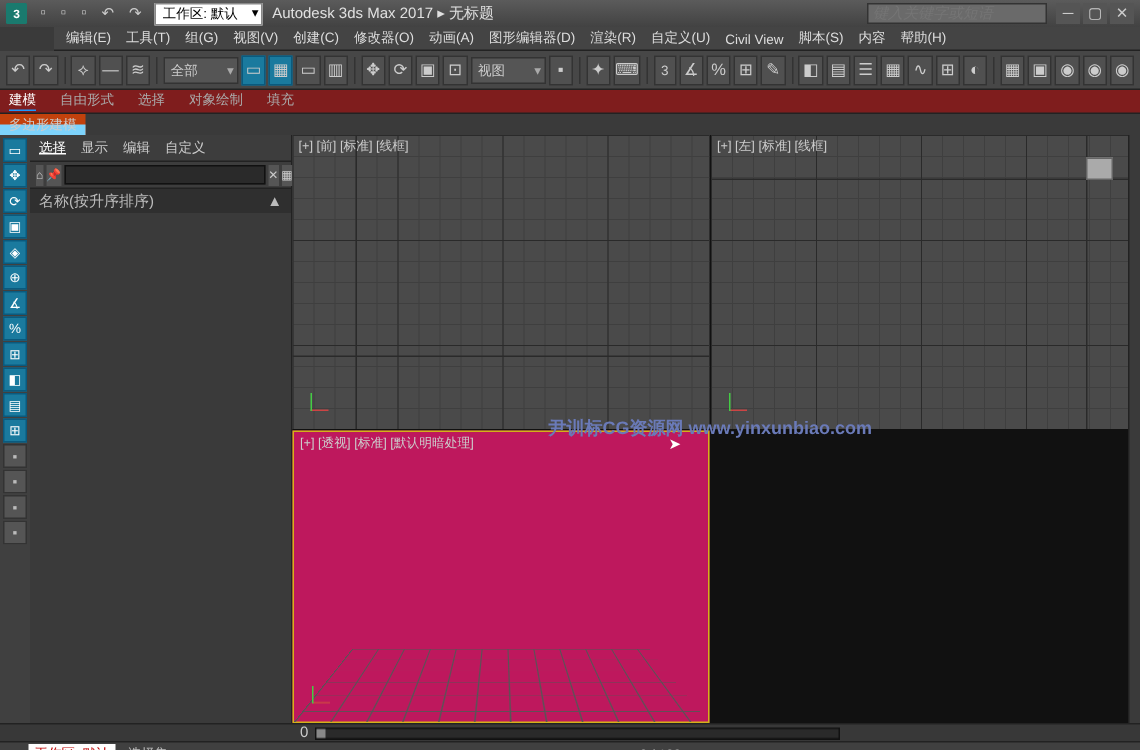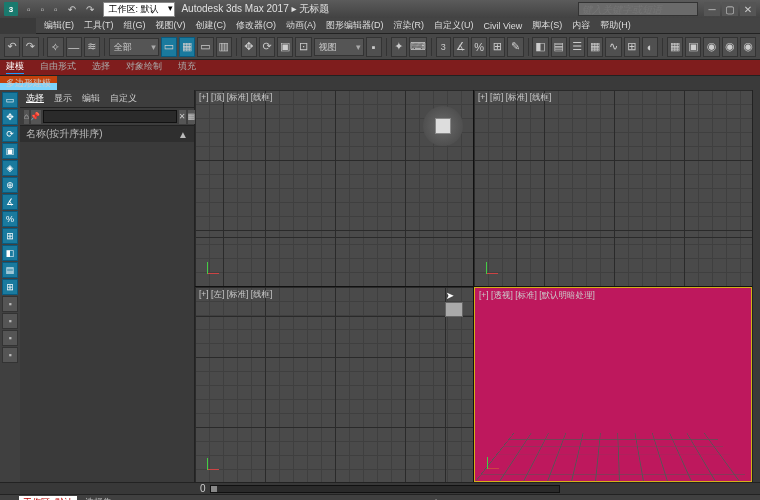--- a/index.html
+++ b/index.html
@@ -233,35 +233,23 @@
       <div class="st">☰</div>
     </div>
     <div class="scene-header">
       <span>名称(按升序排序)</span>
       <span>▲</span>
     </div>
     <div class="scene-list"></div>
   </div>
 
   <div class="viewports">
+    <div class="watermark">尹训标CG资源网 www.yinxunbiao.com</div>
     <div class="cursor-arrow">➤</div>
 
-    <div class="vp">
-      <div class="vp-label">[+] [顶] [标准] [线框]</div>
-      <div class="vp-grid"></div>
-      <div class="axis-h" style="top:75%"></div>
-        <div class="axis-v" style="left:10%"></div>
-      <div class="gizmo" style="bottom:12px;left:12px">
-          <div class="x"></div>
-          <div class="y"></div>
-        </div>
-      <div class="viewcube">
-          <div class="cube"></div>
-        </div>
-    </div>
 
     <div class="vp">
       <div class="vp-label">[+] [前] [标准] [线框]</div>
       <div class="vp-grid"></div>
       <div class="axis-h" style="top:75%"></div>
         <div class="axis-v" style="left:15%"></div>
       <div class="gizmo" style="bottom:12px;left:12px">
           <div class="x"></div>
           <div class="y"></div>
         </div>

